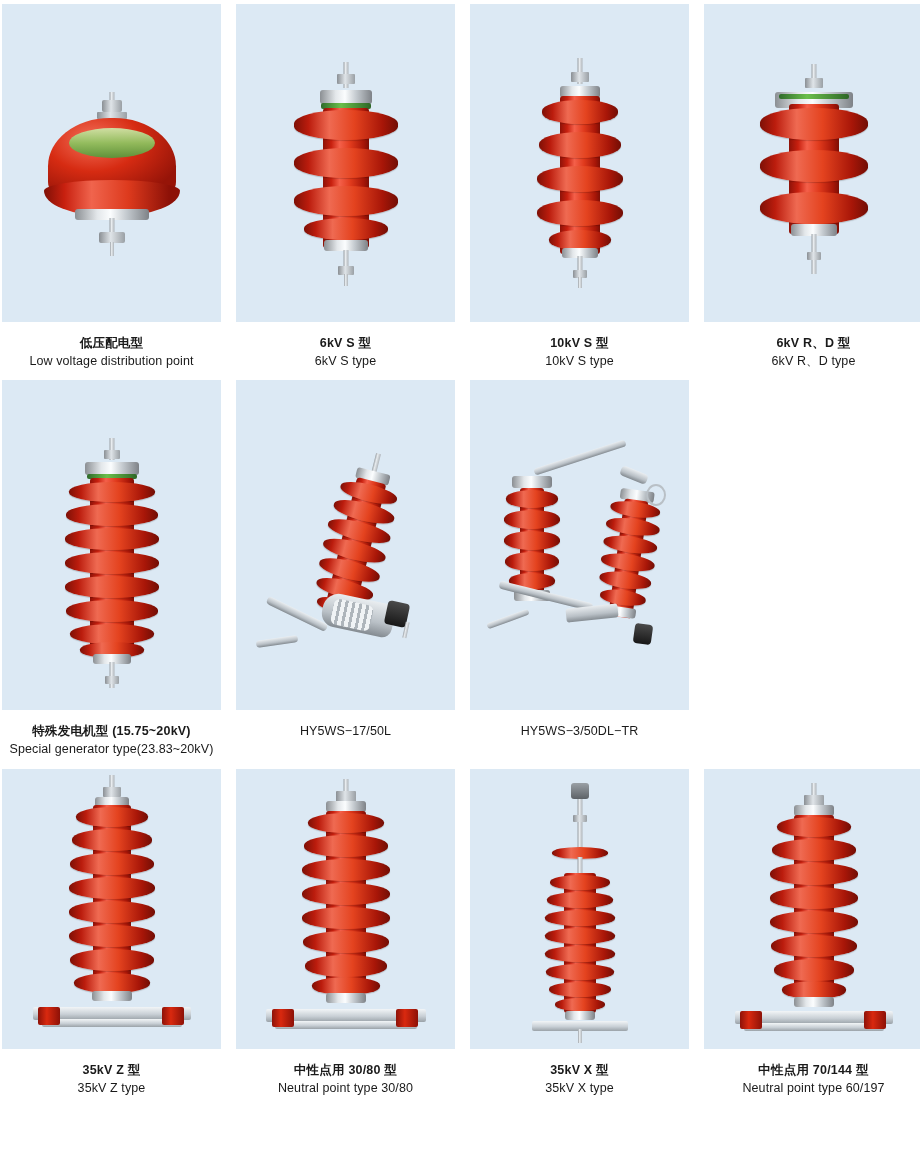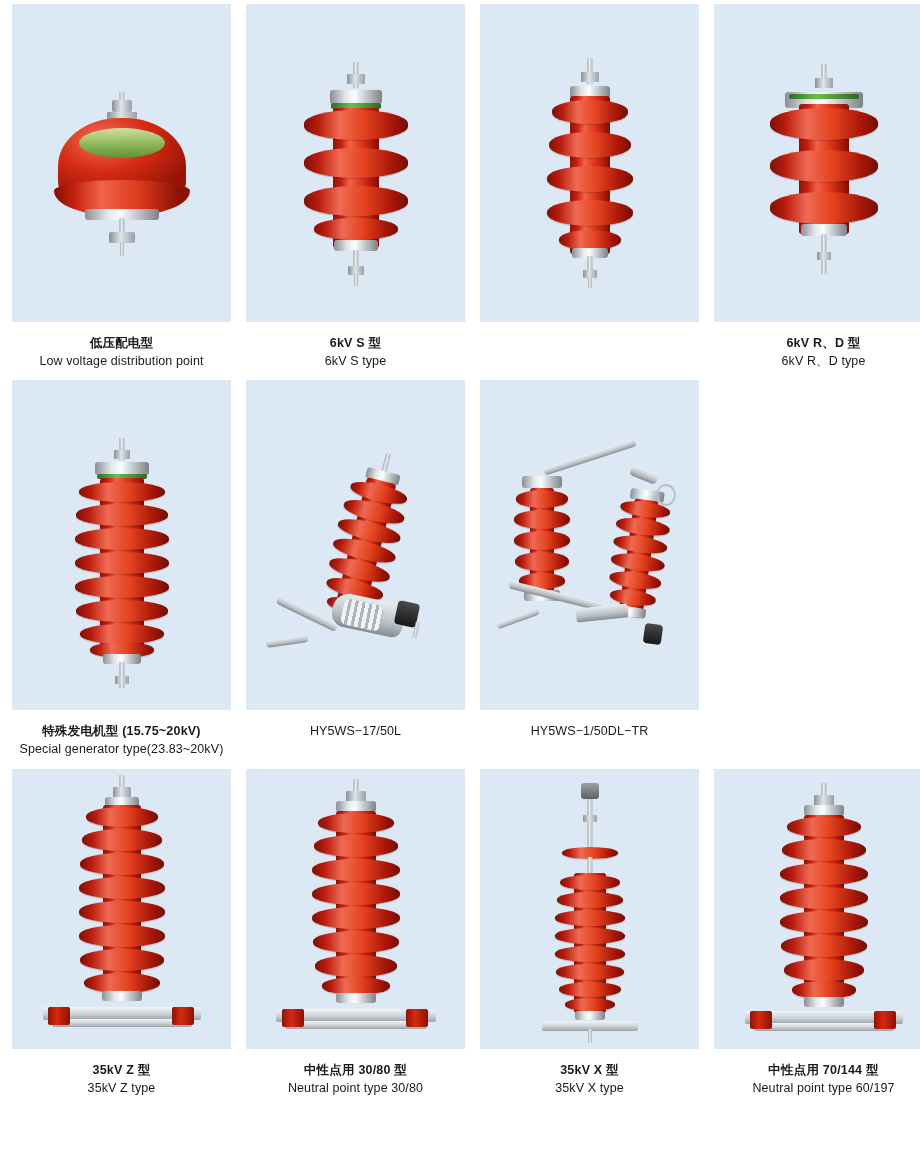--- a/index.html
+++ b/index.html
@@ -16,21 +16,21 @@
   .sheet {
     width: 920px;
     height: 1158px;
     position: relative;
     box-sizing: border-box;
   }
   .grid {
     display: grid;
     grid-template-columns: repeat(4, 219px);
     grid-gap: 14px 15px;
-    padding: 4px 0 0 12px;
+    padding: 4px 0 0 2px;
   }
   .cell {
     width: 219px;
   }
   .photo {
     width: 219px;
     height: 318px;
     background: #dce9f4;
     position: relative;
     overflow: hidden;
@@ -199,20 +199,24 @@
         <div class="body-col" style="top:92px;width:40px;height:158px;"></div>
         <div class="shed" style="top:96px;width:76px;height:24px;"></div>
         <div class="shed" style="top:128px;width:82px;height:26px;"></div>
         <div class="shed" style="top:162px;width:86px;height:26px;"></div>
         <div class="shed" style="top:196px;width:86px;height:26px;"></div>
         <div class="shed" style="top:226px;width:62px;height:20px;"></div>
         <div class="cap-metal" style="top:244px;width:36px;height:10px;border-radius:3px;"></div>
         <div class="stud" style="top:252px;width:5px;height:18px;"></div>
         <div class="nut" style="top:266px;width:14px;height:8px;"></div>
         <div class="stud" style="top:273px;width:4px;height:11px;"></div>
+      </div>
+      <div class="caption">
+        <div class="cap-cn">10kV  S 型</div>
+        <div class="cap-en">10kV  S type</div>
       </div>
     </div>
 
     <div class="cell">
       <div class="photo">
         <div class="stud" style="top:60px;width:5px;height:24px;"></div>
         <div class="nut" style="top:74px;width:18px;height:10px;"></div>
         <div class="cap-metal" style="top:88px;width:78px;height:16px;border-radius:3px;"></div>
         <div class="greenband" style="top:90px;width:70px;height:5px;"></div>
         <div class="body-col" style="top:100px;width:50px;height:130px;"></div>
@@ -312,21 +316,21 @@
 
         <div class="cable-grey" style="left:62px;top:74px;width:96px;height:7px;border-radius:4px;transform:rotate(-18deg);"></div>
         <div class="cable-grey" style="left:150px;top:90px;width:28px;height:10px;border-radius:4px;transform:rotate(22deg);"></div>
         <div style="position:absolute;left:176px;top:104px;width:16px;height:18px;border:2px solid #b9c0c6;border-radius:50%;"></div>
         <div class="cable-grey" style="left:28px;top:212px;width:96px;height:8px;border-radius:4px;transform:rotate(14deg);"></div>
         <div class="cable-grey" style="left:96px;top:226px;width:52px;height:14px;border-radius:3px;transform:rotate(-6deg);"></div>
         <div class="cable-grey" style="left:16px;top:236px;width:44px;height:6px;border-radius:4px;transform:rotate(-20deg);"></div>
         <div class="blk" style="left:164px;top:244px;width:18px;height:20px;border-radius:4px;transform:rotate(8deg);"></div>
       </div>
       <div class="caption">
-        <div class="cap-en">HY5WS−1/50DL−TR</div>
+        <div class="cap-en">HY5WS−3/50DL−TR</div>
       </div>
     </div>
   </div>
 
   <div class="grid row3">
 
     <div class="cell">
       <div class="photo">
         <div class="stud" style="top:6px;width:5px;height:18px;"></div>
         <div class="nut" style="top:18px;width:18px;height:10px;"></div>

